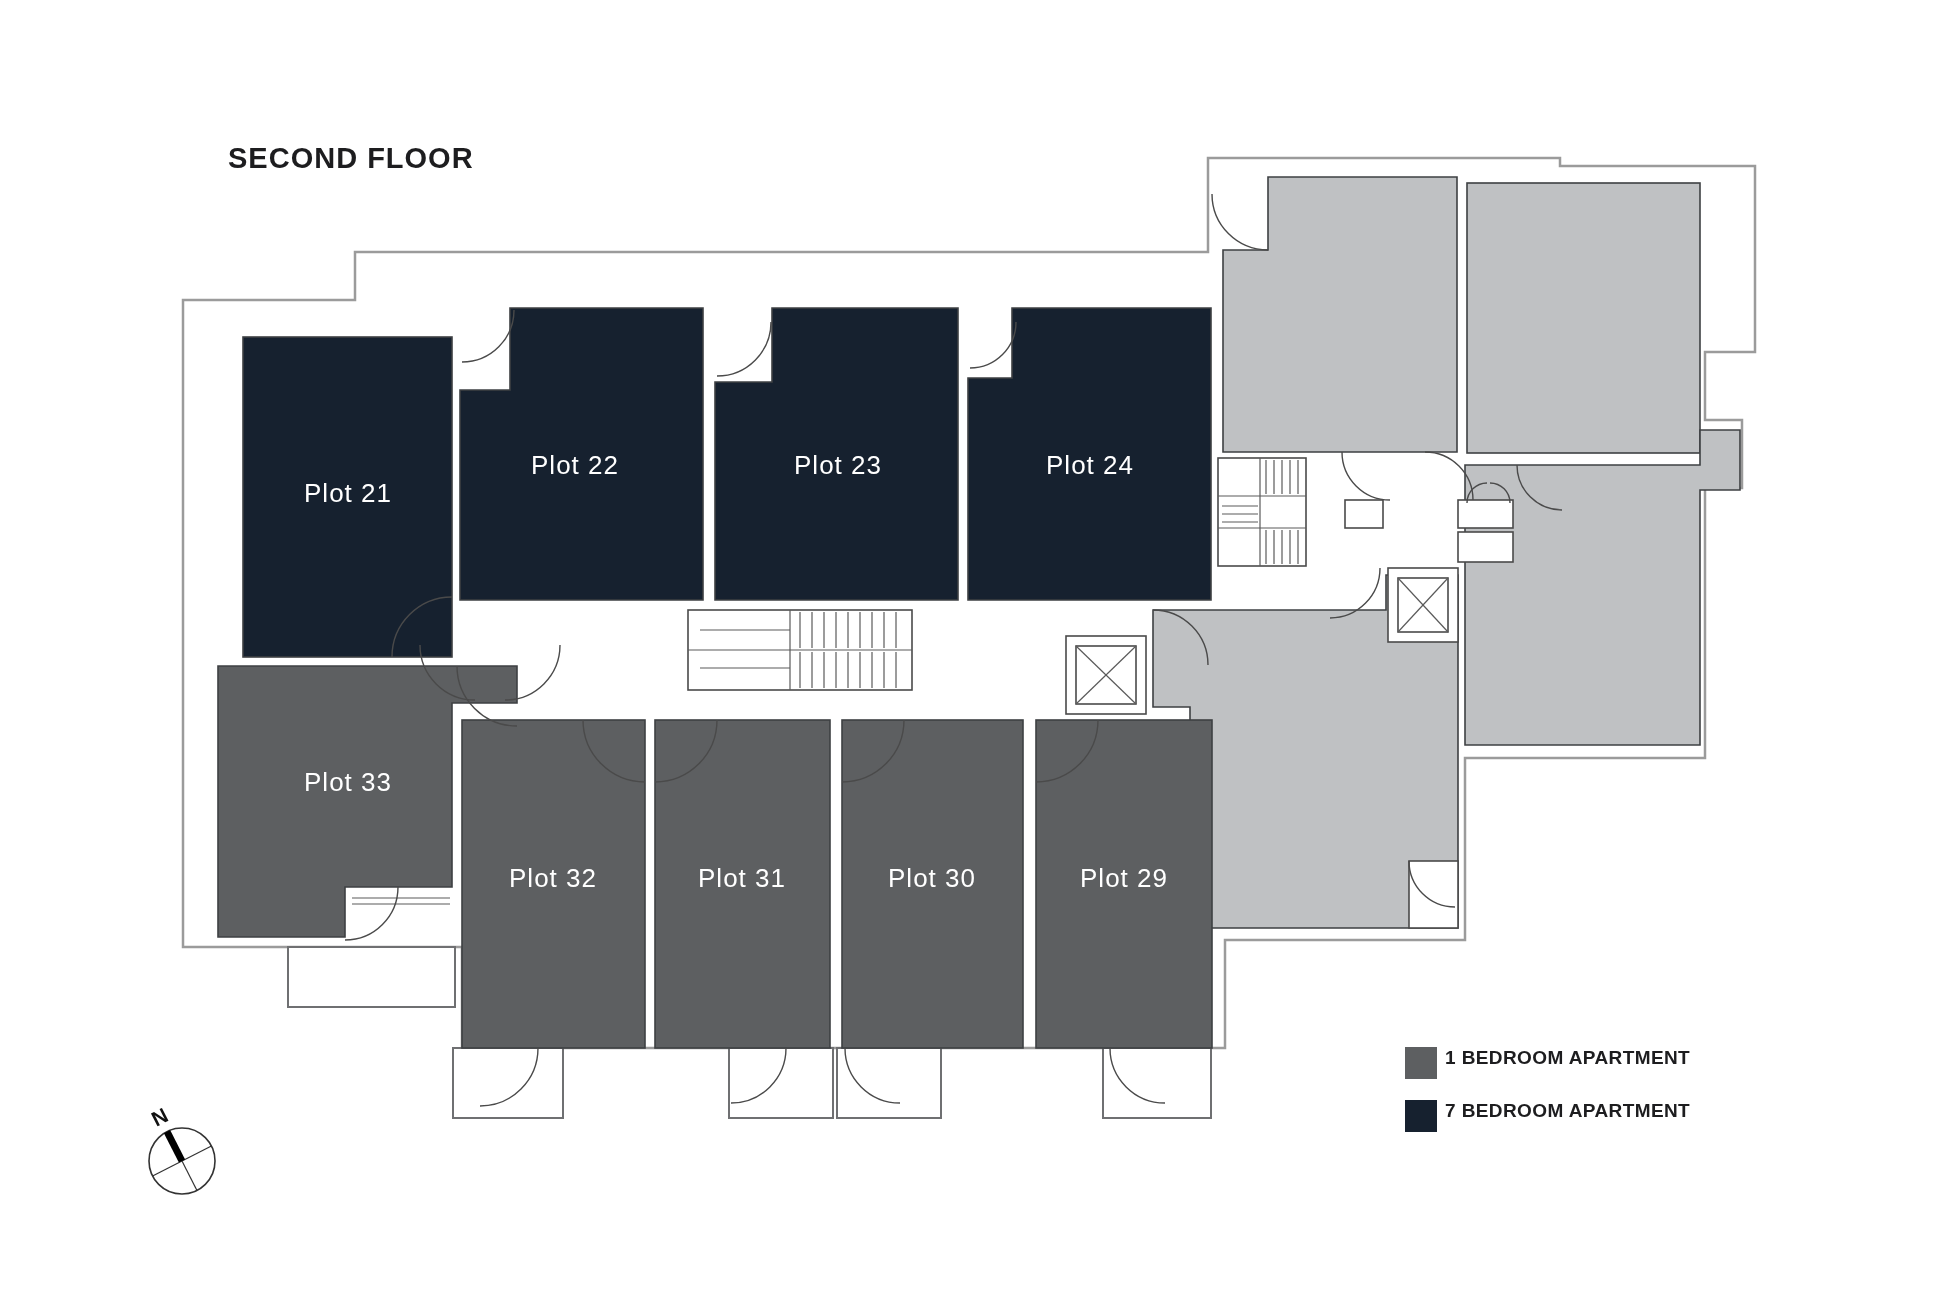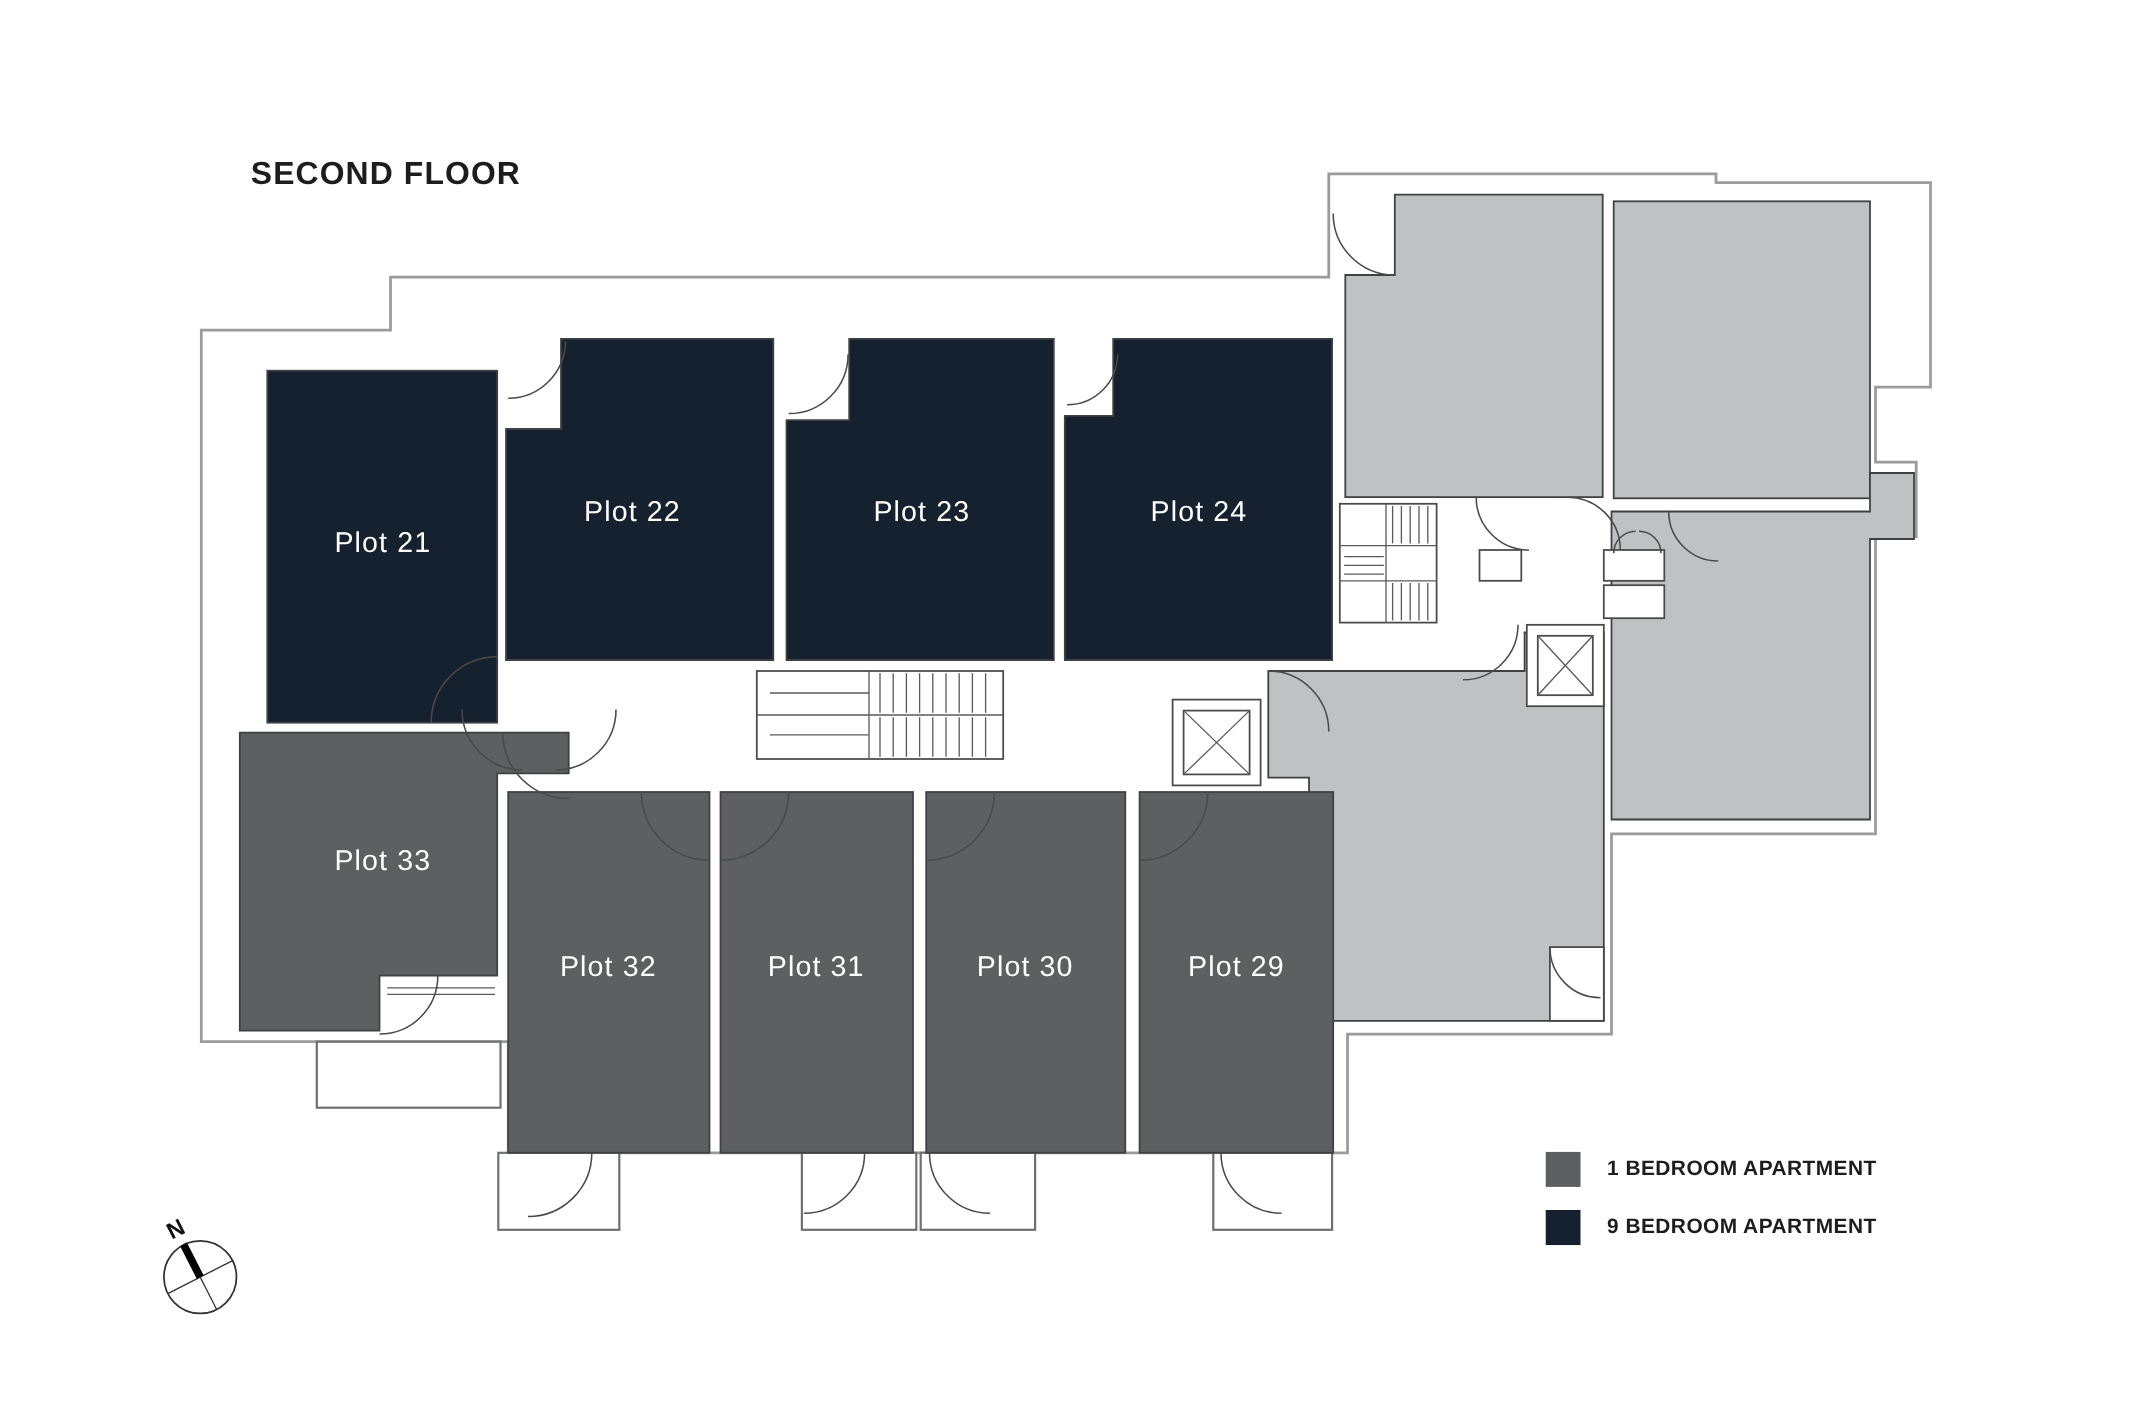--- a/index.html
+++ b/index.html
@@ -10,21 +10,21 @@
   .room{stroke:#3e4043;stroke-width:1.6;}
   .balcony{fill:#ffffff;stroke:#6f7072;stroke-width:2;}
   .door{fill:none;stroke:#4a4a4a;stroke-width:1.4;}
   .thin{stroke:#5a5a5a;stroke-width:1.2;fill:none;}
   .pod{fill:#ffffff;stroke:#4a4a4a;stroke-width:1.6;}
   .room-label{fill:#ffffff;font-size:26px;letter-spacing:1px;font-weight:400;}
   svg text{font-family:"Liberation Sans",sans-serif;}
   #page-title{position:absolute;left:228px;top:142px;font-size:29px;font-weight:600;
               letter-spacing:1px;color:#1d1d1f;}
   #legend{position:absolute;left:1405px;top:1047px;display:flex;flex-direction:column;gap:21px;}
-  .legend-row{display:flex;align-items:center;gap:24px;height:32px;}
+  .legend-row{display:flex;align-items:flex-start;gap:8px;height:32px;}
   .legend-row svg{display:block;}
   .legend-label{font-size:19px;font-weight:600;color:#1d1d1f;letter-spacing:0.4px;white-space:nowrap;}
   #compass{position:absolute;left:108px;top:1083px;}
 </style>
 </head>
 <body>
 
 <div id="stage">
 
   <div id="page-title">SECOND FLOOR</div>
@@ -196,21 +196,21 @@
     <div class="legend-row">
       <svg width="32" height="32">
         <rect x="0" y="0" width="32" height="32" fill="#5d5f61"></rect>
       </svg>
       <span class="legend-label">1 BEDROOM APARTMENT</span>
     </div>
     <div class="legend-row">
       <svg width="32" height="32">
         <rect x="0" y="0" width="32" height="32" fill="#16212f"></rect>
       </svg>
-      <span class="legend-label">9 BEDROOM APARTMENT</span>
+      <span class="legend-label">7 BEDROOM APARTMENT</span>
     </div>
   </div>
 
   <svg id="compass" width="160" height="160" viewBox="0 0 160 160">
     <circle cx="74" cy="78" r="33" fill="none" stroke="#333333" stroke-width="1.6"></circle>
     <g transform="rotate(-27 74 78)">
       <line x1="74" y1="45" x2="74" y2="111" stroke="#333333" stroke-width="1.2"></line>
       <line x1="41" y1="78" x2="107" y2="78" stroke="#333333" stroke-width="1.2"></line>
       <rect x="70.5" y="45" width="7" height="33" fill="#000000"></rect>
       <text x="74" y="36" text-anchor="middle" font-size="21" font-weight="600" fill="#111111">N</text>

